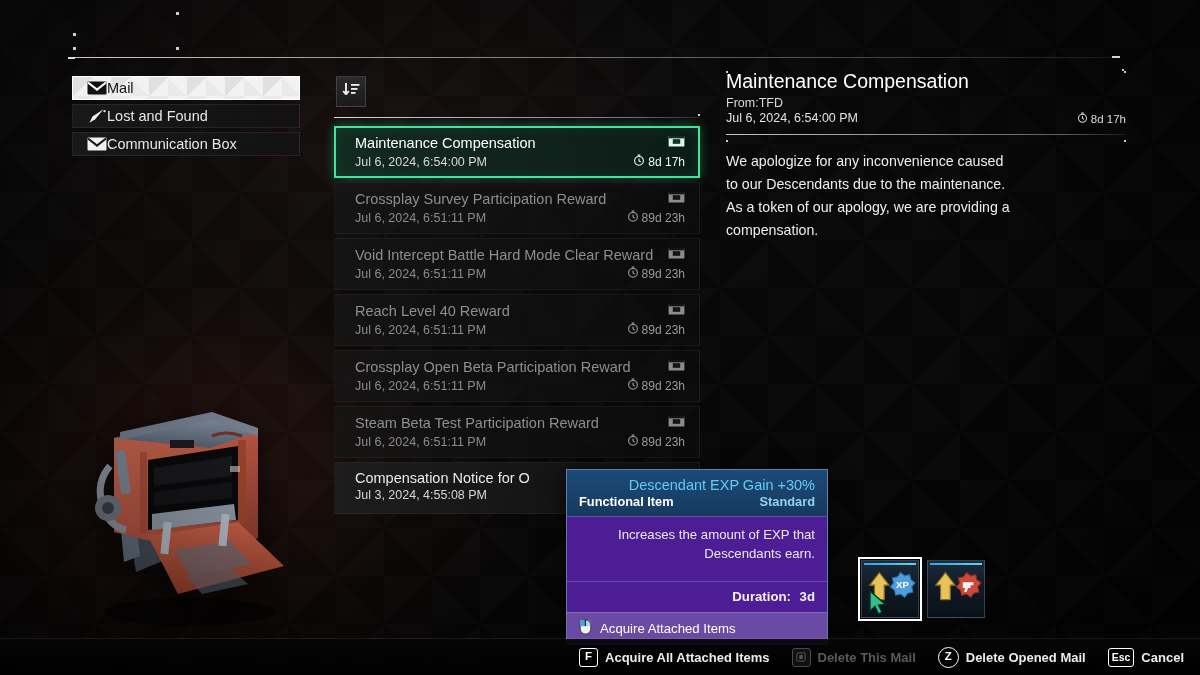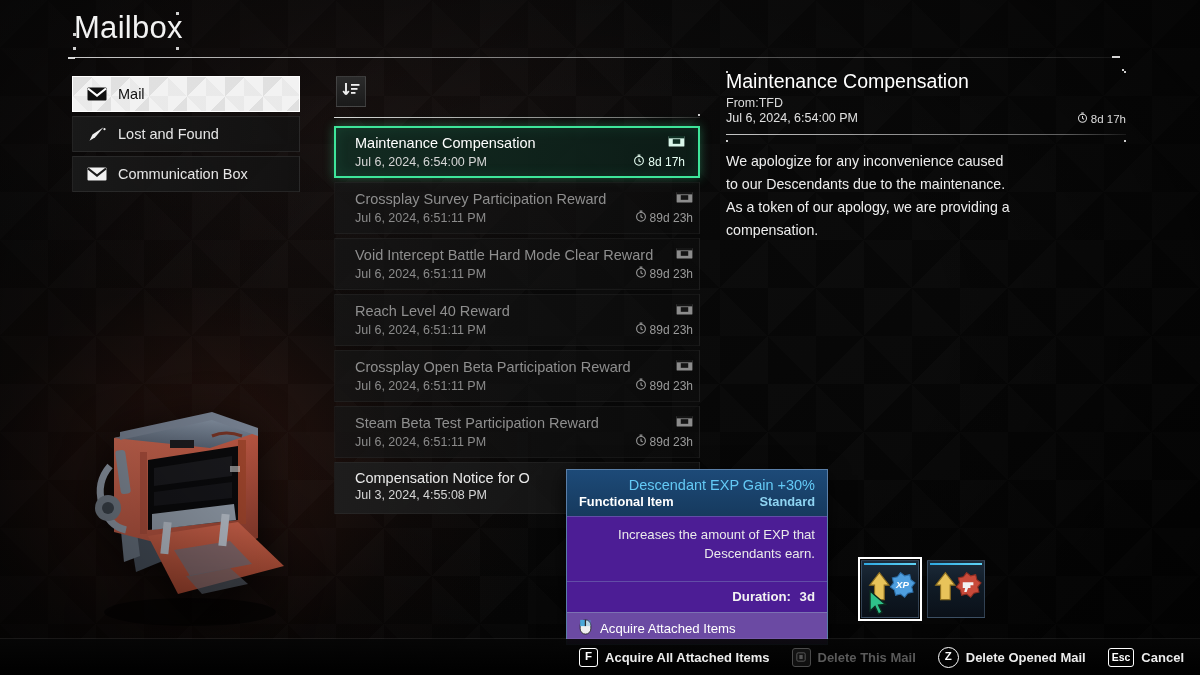--- a/index.html
+++ b/index.html
@@ -50,22 +50,22 @@
   .title-dot { position: absolute; width: 3px; height: 3px; background: #cfcfcf; }
   .title-rule {
     position: absolute; left: 74px; top: 57px; width: 1040px; height: 1px;
     background: linear-gradient(to right, rgba(235,235,235,0.85) 0%, rgba(200,200,200,0.45) 60%, rgba(150,150,150,0.12) 100%);
   }
   .title-rule-tick { position: absolute; left: 68px; top: 57px; width: 7px; height: 2px; background: #d8d8d8; }
 
   
   .sidebar { position: absolute; left: 72px; top: 76px; width: 228px; }
   .side-item {
-    position: relative; height: 36px; margin-bottom: 4px;
-    display: flex; align-items: center; padding-left: 14px; gap: 11px;
+    position: relative; height: 24px; margin-bottom: 4px;
+    display: flex; align-items: center; padding-left: 14px; 
     background: linear-gradient(to right, rgba(26,26,26,0.92), rgba(18,18,18,0.80));
     border: 1px solid rgba(90,90,90,0.25);
     color: #e6e6e6; font-size: 14.5px;
   }
   .side-item.active {
     background: #f2f2f2;
     border: 1px solid #ffffff;
     color: #101010;
     overflow: hidden;
   }
@@ -97,21 +97,21 @@
   }
 
   
   .list-rule {
     position: absolute; left: 334px; top: 117px; width: 366px; height: 1px;
     background: linear-gradient(to right, rgba(240,240,240,0.9), rgba(190,190,190,0.6) 80%, rgba(140,140,140,0.2));
   }
   .list-rule-dot { position: absolute; left: 698px; top: 114px; width: 2px; height: 2px; background: #d0d0d0; }
   .mail-list { position: absolute; left: 334px; top: 126px; width: 366px; }
   .mail-item {
-    position: relative; height: 52px; margin-bottom: 4px; padding: 7px 6px 0 20px;
+    position: relative; height: 52px; margin-bottom: 4px; padding: 7px 14px 0 20px;
     background: linear-gradient(to right, rgba(26,26,26,0.88), rgba(16,16,16,0.66));
     border: 1px solid rgba(255,255,255,0.045);
   }
   .mail-item.read { background: linear-gradient(to right, rgba(22,22,22,0.75), rgba(13,13,13,0.55)); }
   .mail-item.selected {
     background: linear-gradient(to right, rgba(18,44,34,0.95), rgba(12,30,24,0.85));
     border: 2px solid #3ee59a;
     box-shadow: 0 0 10px rgba(62,229,154,0.35), inset 0 0 14px rgba(62,229,154,0.10);
     padding: 6px 13px 0 19px;
   }
@@ -134,21 +134,21 @@
   .detail-meta { display: flex; justify-content: space-between; align-items: flex-end; margin-top: 1px; }
   .detail-date { color: #e2e2e2; font-size: 12.5px; }
   .detail-timer { display: flex; align-items: center; gap: 3px; color: #dcdcdc; font-size: 11.5px; }
   .detail-rule { width: 400px; height: 1px; margin-top: 9px;
     background: linear-gradient(to right, rgba(230,230,230,0.85), rgba(180,180,180,0.5) 85%, rgba(130,130,130,0.15)); }
   .detail-body { margin-top: 15px; color: #ededed; font-size: 14.2px; line-height: 23px; width: 290px; }
   .corner-dot { position: absolute; width: 2px; height: 2px; background: #cccccc; }
   .corner-dash { position: absolute; width: 8px; height: 2px; background: #d5d5d5; }
 
   
-  .slots { position: absolute; left: 861px; top: 560px; display: flex; gap: 8px; font-style: italic; }
+  .slots { position: absolute; left: 861px; top: 560px; display: flex; gap: 8px; }
   .slot {
     width: 58px; height: 58px; position: relative;
     background: linear-gradient(to bottom, #1d2b3a 0%, #101b26 45%, #0a1018 100%);
     border: 1px solid rgba(120,150,180,0.35);
   }
   .slot::before {
     content: ""; position: absolute; left: 2px; right: 2px; top: 2px; height: 2px;
     background: linear-gradient(to right, #2fa8e0, #5fd2f5);
   }
   .slot.focused { outline: 2px solid #ffffff; outline-offset: 1px; }
@@ -257,21 +257,20 @@
       <rect x="56" y="70" width="10" height="44" rx="3" fill="#8b95a3" transform="rotate(-8 61 92)"></rect>
 
       <rect x="108" y="60" width="24" height="8" fill="#1d1d20"></rect>
       <path d="M150 56 q14 -6 30 0" stroke="#7a3526" stroke-width="3" fill="none"></path>
       <rect x="168" y="86" width="10" height="6" fill="#e3e3e3" opacity="0.6"></rect>
     </svg>
   </div>
 
   <div class="bg-vignette"></div>
 
-  <div class="page-title">Mailbox</div>
   <div class="title-dot" style="left:73px; top:33px;"></div>
   <div class="title-dot" style="left:73px; top:47px;"></div>
   <div class="title-dot" style="left:176px; top:12px;"></div>
   <div class="title-dot" style="left:176px; top:47px;"></div>
   <div class="title-rule-tick"></div>
   <div class="title-rule"></div>
   <div class="corner-dash" style="left:1112px; top:56px;"></div>
   <div class="corner-dot" style="left:1122px; top:69px;"></div>
 
   <div class="sidebar">

